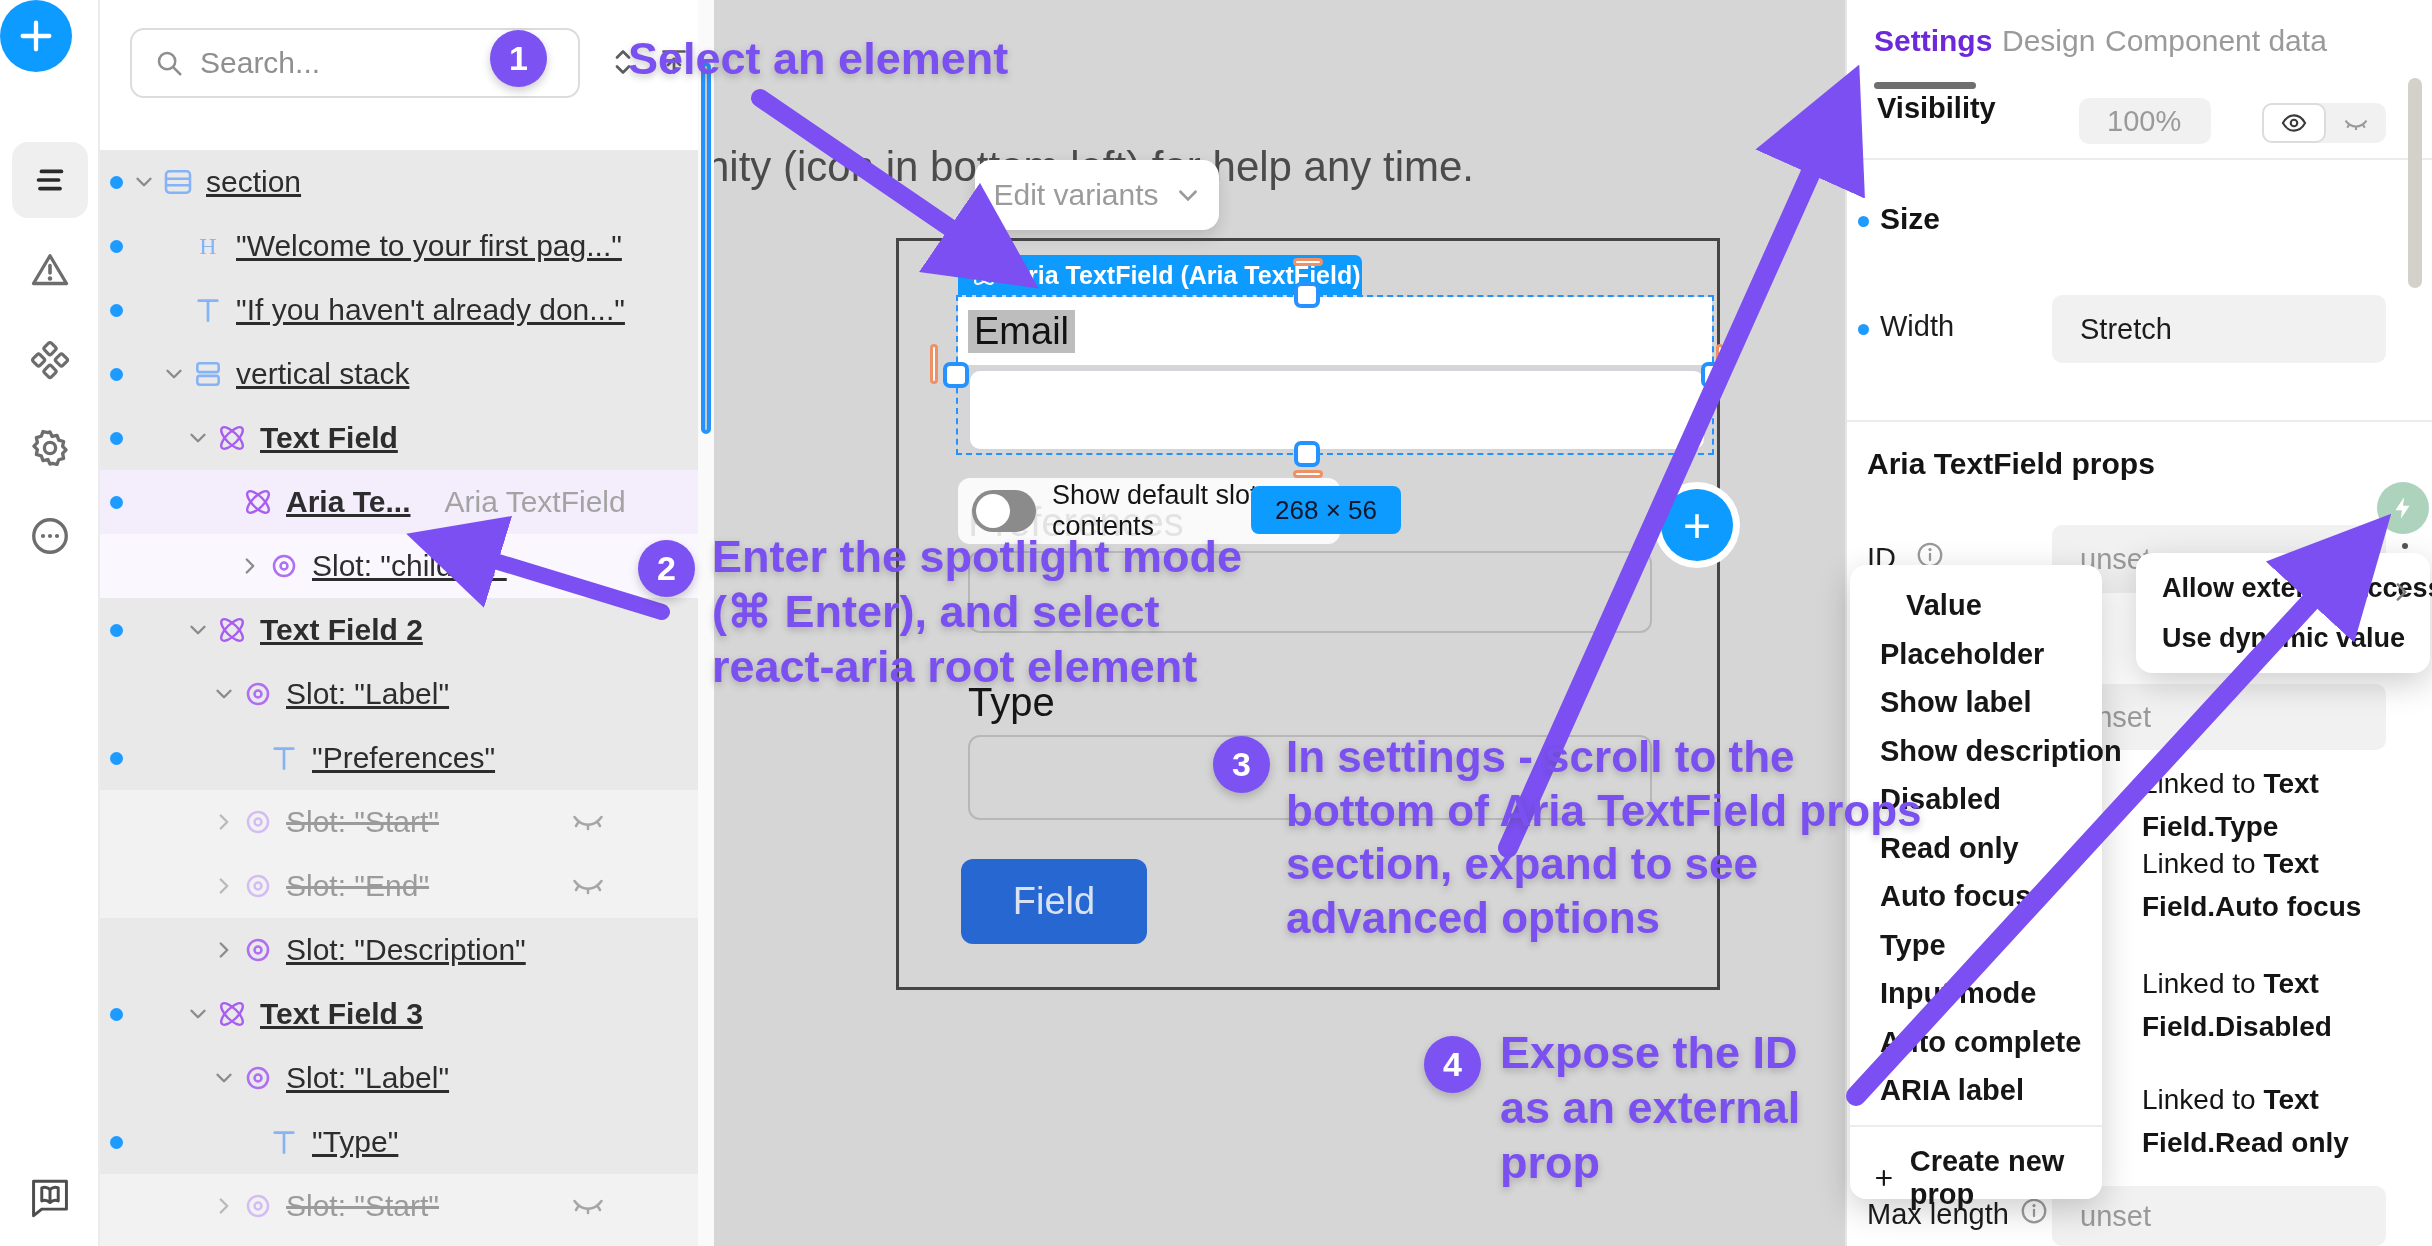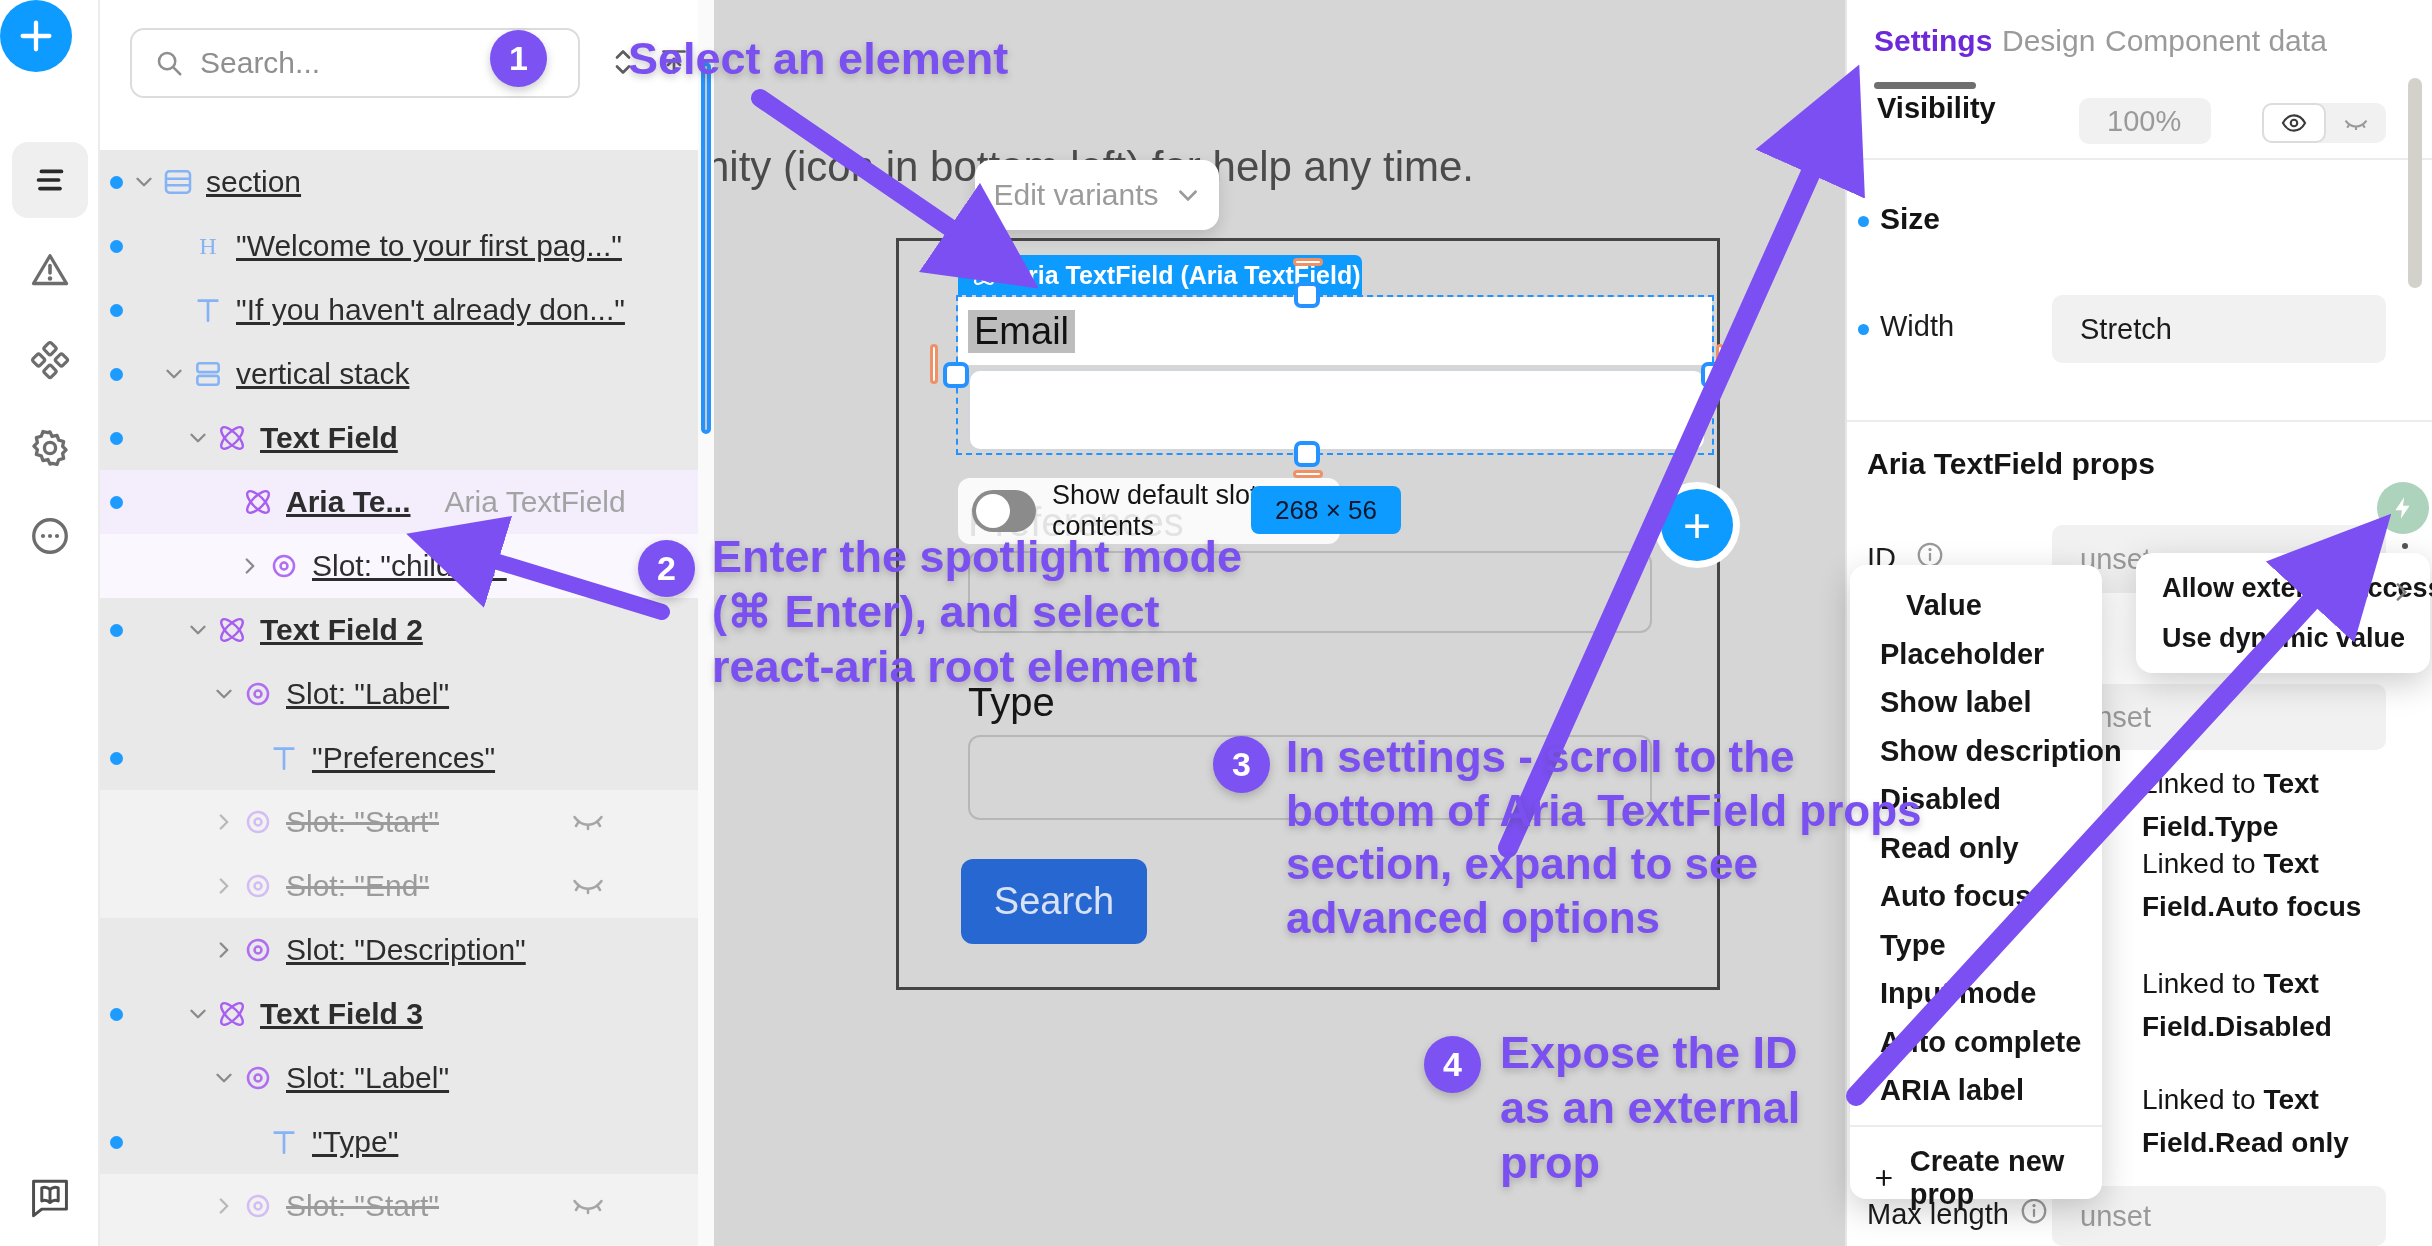--- a/index.html
+++ b/index.html
@@ -108,21 +108,21 @@
         </svg>
     </div>
 
     <div id="frame" class="abs"></div>
 
     <div id="cv-pref" class="abs">Preferences</div>
     <div id="pref-input" class="abs"></div>
     <div id="cv-type" class="abs">Type</div>
     <div id="type-input" class="abs"></div>
     <div id="submit-btn" class="abs">
-        <span>Search</span>
+        <span>Field</span>
       </div>
 
     <div id="sel-box" class="abs"></div>
     <div id="email-band" class="abs">
         <span>Email</span>
       </div>
     <div id="email-input" class="abs"></div>
     <div id="sel-tag" class="abs">
       <svg width="28" height="28" viewBox="0 0 24 24">
           <g fill="none" stroke="#fff" stroke-width="1.8">

